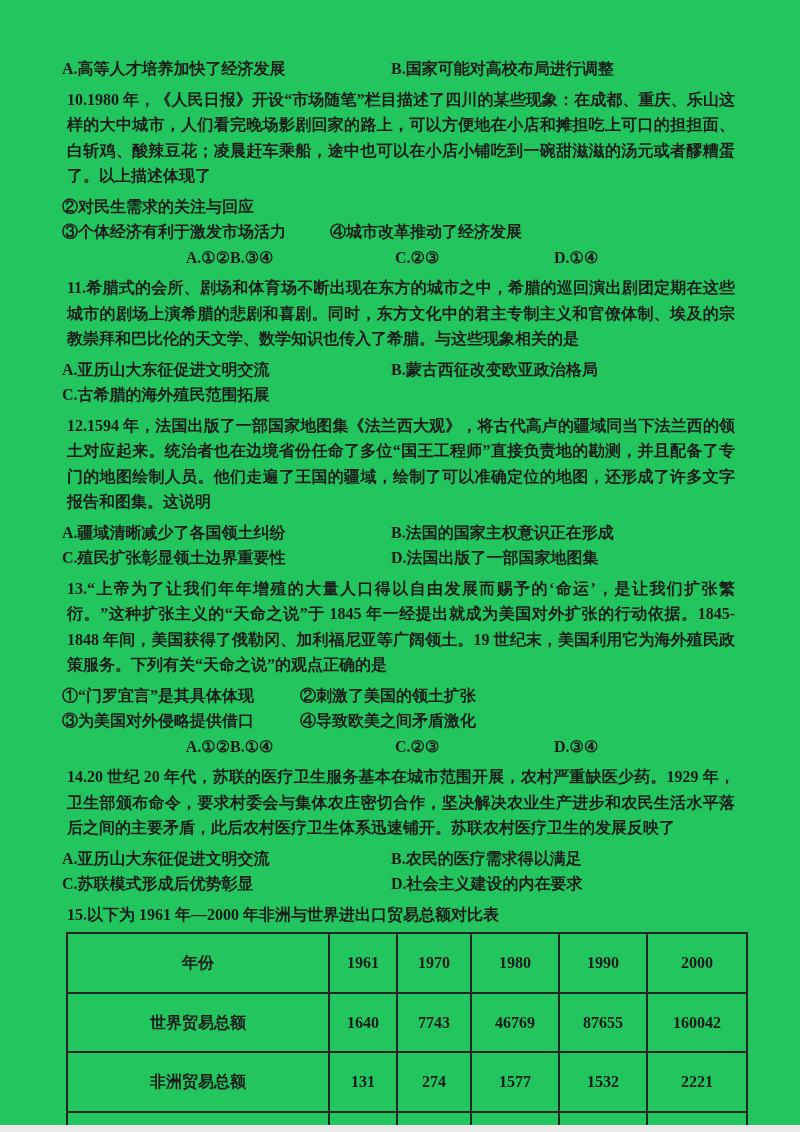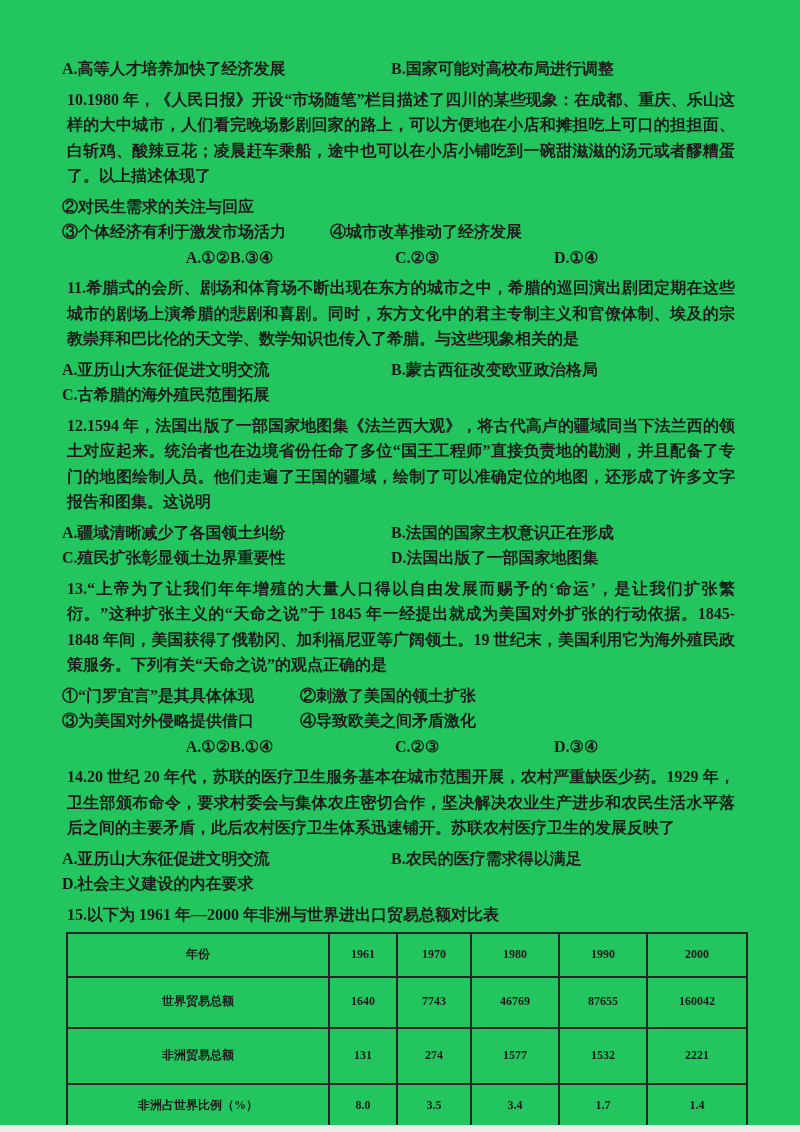--- a/index.html
+++ b/index.html
@@ -47,23 +47,23 @@
   table.trade {
     border-collapse: collapse;
     width: 680px;
     margin: 2px 0 0 4px;
     table-layout: fixed;
   }
   table.trade td {
     border: 2px solid #262626;
     text-align: center;
     vertical-align: middle;
-    font-size: 12px;
+    font-size: 16px;
     font-weight: 700;
-    padding: 8px;
+    padding: 16px;
     overflow: hidden;
   }
   tr.r-head  { height: 39px; }
   tr.r-data1 { height: 51px; }
   tr.r-data2 { height: 56px; }
   tr.r-data3 { height: 34px; }
   p.after-table {
     margin: 11px 0 0 12px;
   }
   .bottom-edge {
@@ -135,20 +135,21 @@
       <span class="a3">C.②③</span>
       <span>D.③④</span>
     </div>
 
     <p class="stem">14.20 世纪 20 年代，苏联的医疗卫生服务基本在城市范围开展，农村严重缺医少药。1929 年，卫生部颁布命令，要求村委会与集体农庄密切合作，坚决解决农业生产进步和农民生活水平落后之间的主要矛盾，此后农村医疗卫生体系迅速铺开。苏联农村医疗卫生的发展反映了</p>
     <div class="row opts2">
       <span class="c1">A.亚历山大东征促进文明交流</span>
       <span>B.农民的医疗需求得以满足</span>
     </div>
     <div class="row opts2">
+      <span class="c1">C.苏联模式形成后优势彰显</span>
       <span>D.社会主义建设的内在要求</span>
     </div>
 
     <p class="stem">15.以下为 1961 年—2000 年非洲与世界进出口贸易总额对比表</p>
 
     <table class="trade">
       <colgroup>
         <col style="width:262px">
         <col style="width:68px">
         <col style="width:74px">

